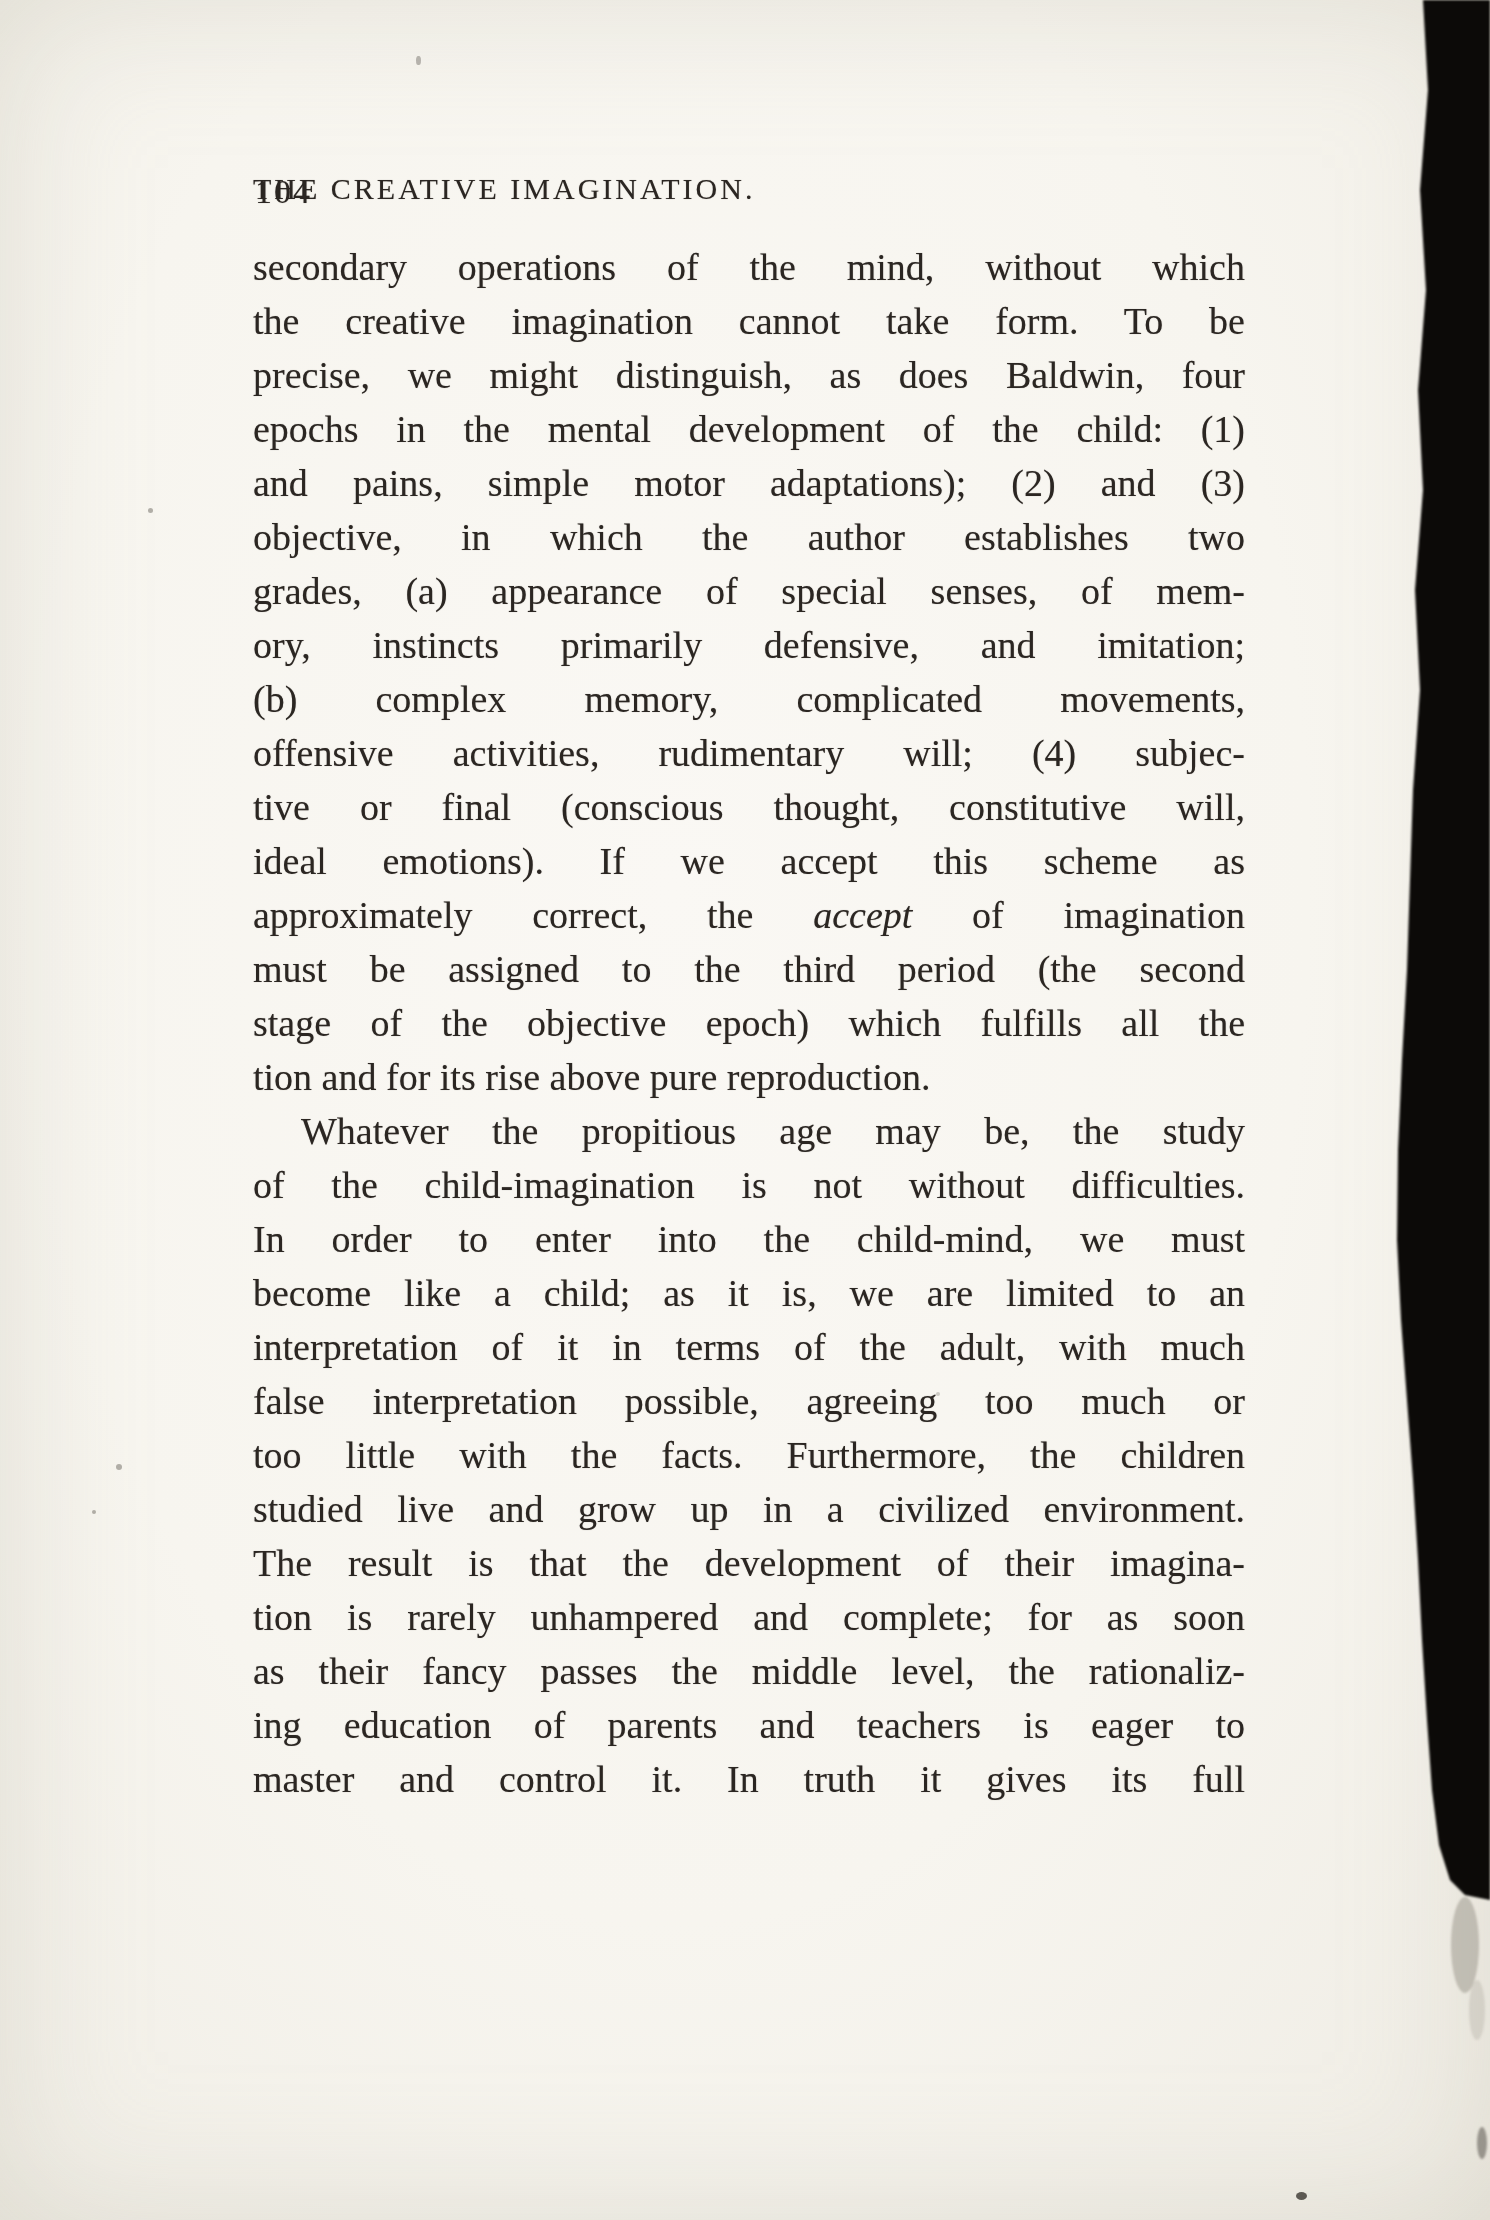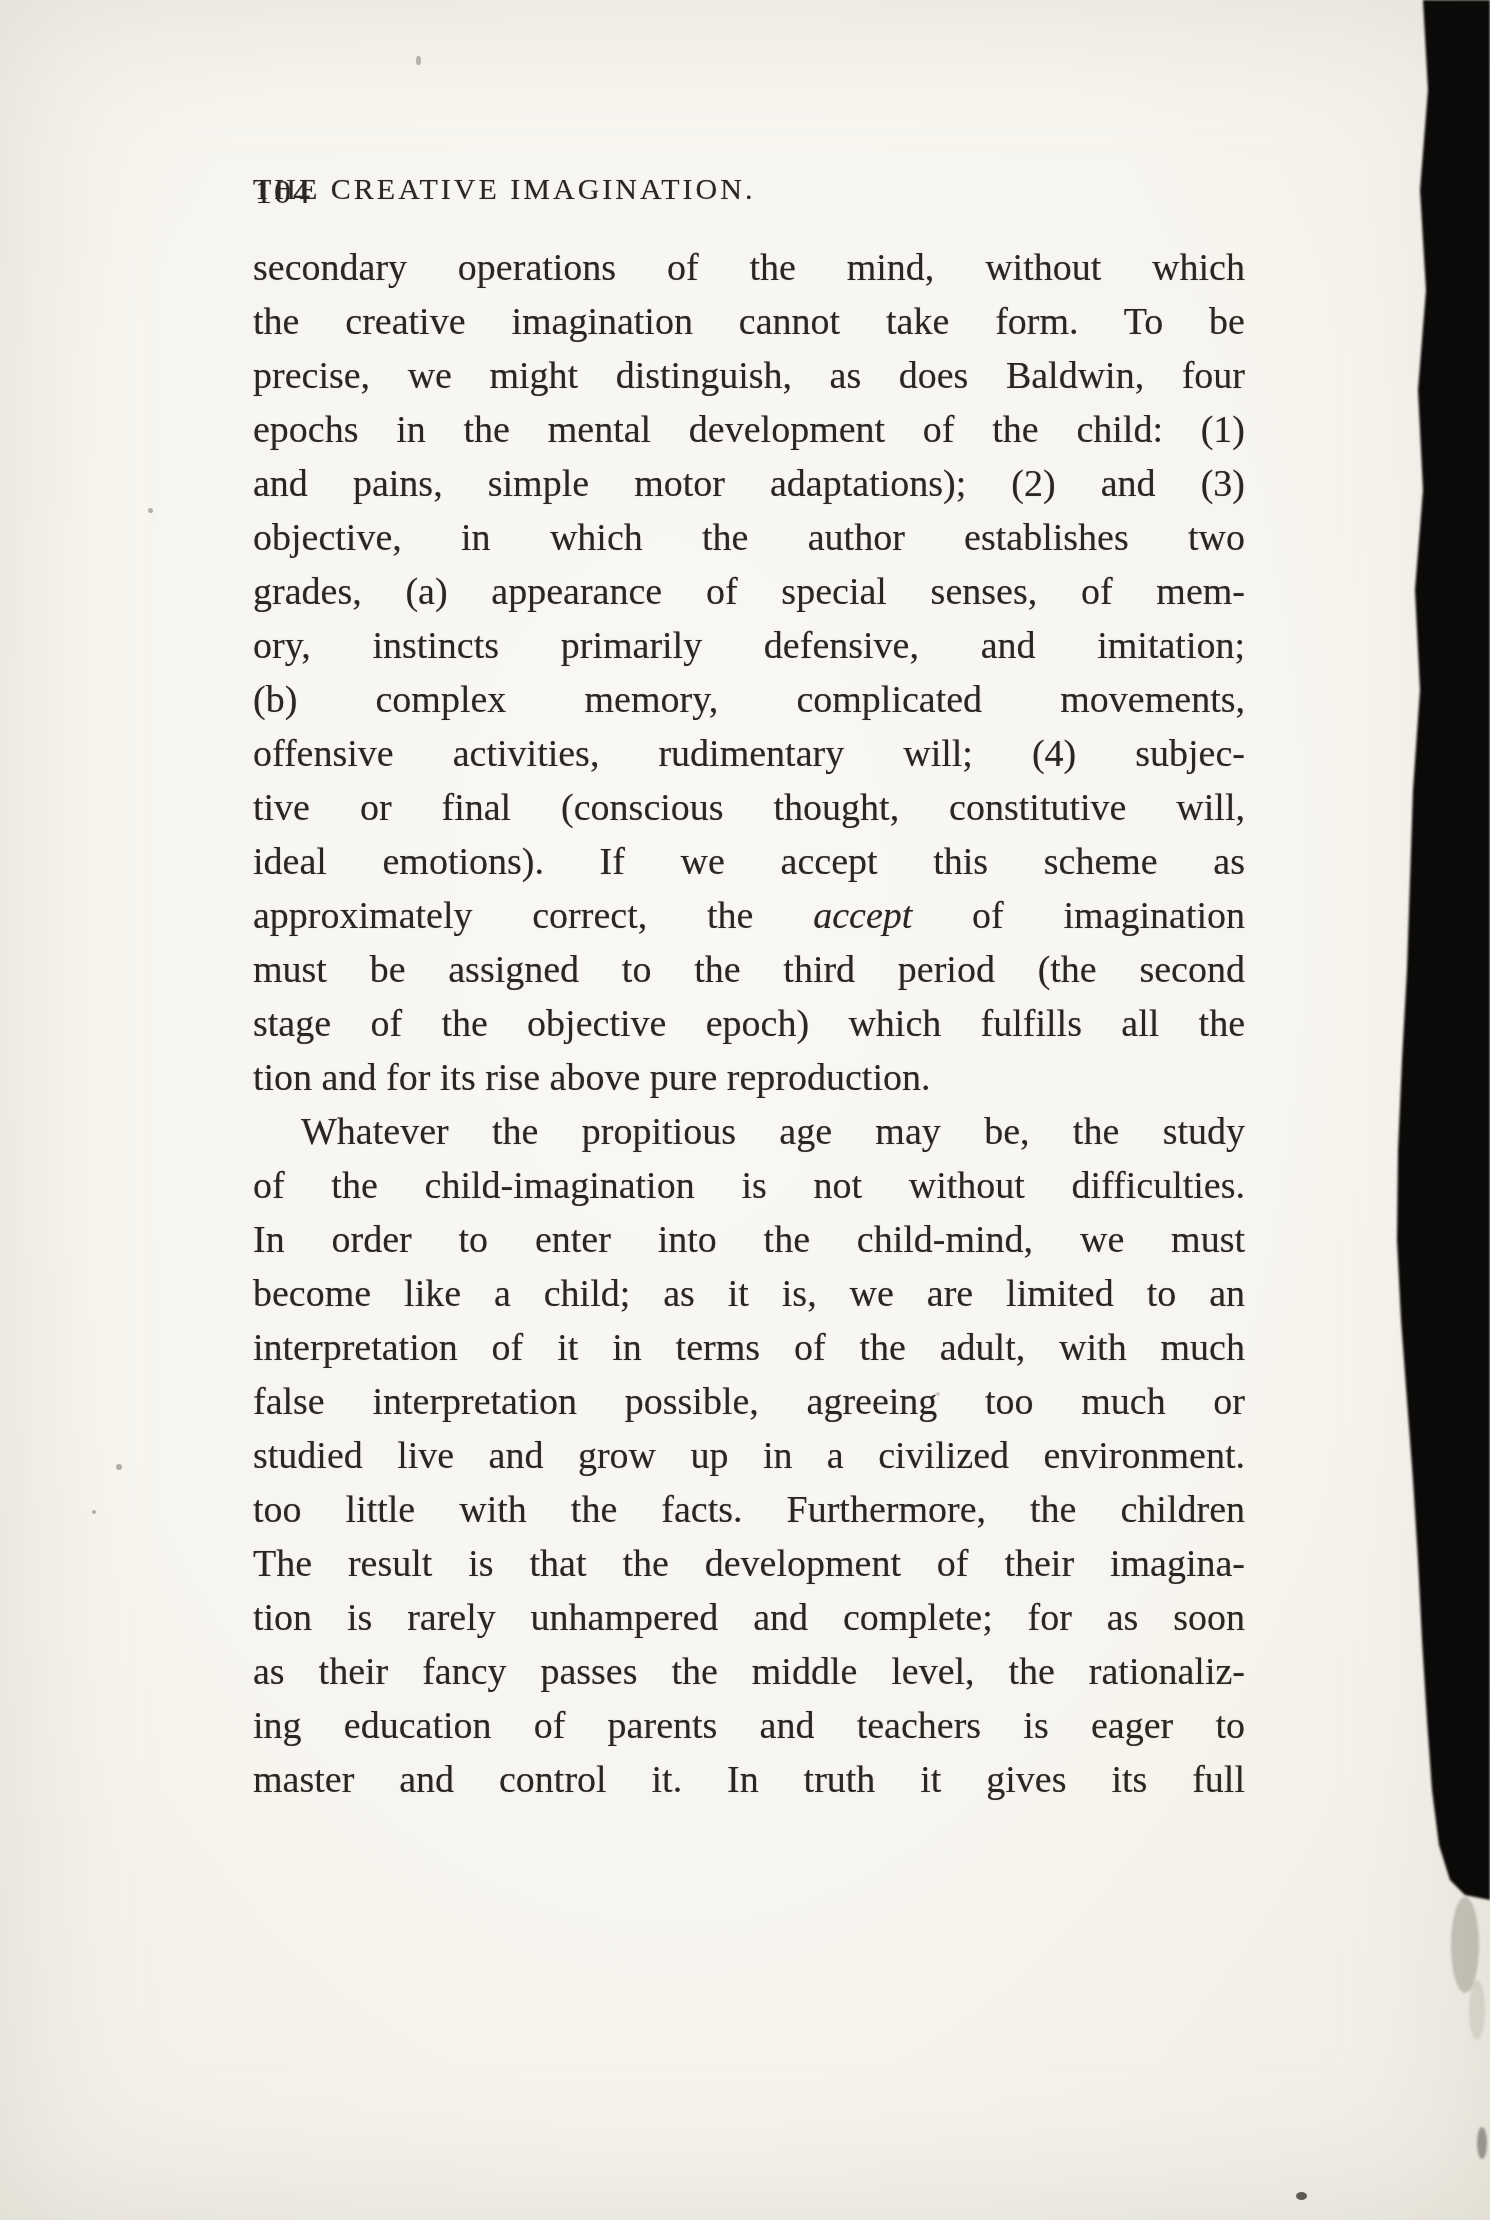--- a/index.html
+++ b/index.html
@@ -107,22 +107,22 @@
       <div class="line"><span>approximately correct, the </span><span class="em">accept</span><span> of imagination</span></div>
       <div class="line"><span>must be assigned to the third period (the second</span></div>
       <div class="line"><span>stage of the objective epoch) which fulfills all the</span></div>
       <div class="line last"><span>tion and for its rise above pure reproduction.</span></div>
       <div class="line indent"><span>Whatever the propitious age may be, the study</span></div>
       <div class="line"><span>of the child-imagination is not without difficulties.</span></div>
       <div class="line"><span>In order to enter into the child-mind, we must</span></div>
       <div class="line"><span>become like a child; as it is, we are limited to an</span></div>
       <div class="line"><span>interpretation of it in terms of the adult, with much</span></div>
       <div class="line"><span>false interpretation possible, agreeing too much or</span></div>
+      <div class="line"><span>too little with the facts. Furthermore, the children</span></div>
       <div class="line"><span>studied live and grow up in a civilized environment.</span></div>
-      <div class="line"><span>too little with the facts. Furthermore, the children</span></div>
       <div class="line"><span>The result is that the development of their imagina-</span></div>
       <div class="line"><span>tion is rarely unhampered and complete; for as soon</span></div>
       <div class="line"><span>as their fancy passes the middle level, the rationaliz-</span></div>
       <div class="line"><span>ing education of parents and teachers is eager to</span></div>
       <div class="line"><span>master and control it. In truth it gives its full</span></div>
     </div>
 
   <svg class="band-svg" viewBox="0 0 125 2220" preserveAspectRatio="none">
     <polygon class="band-fill" points="
       58,0 63,90 55,190 61,290 53,390 58,490 50,590 55,690 48,790 45,880

